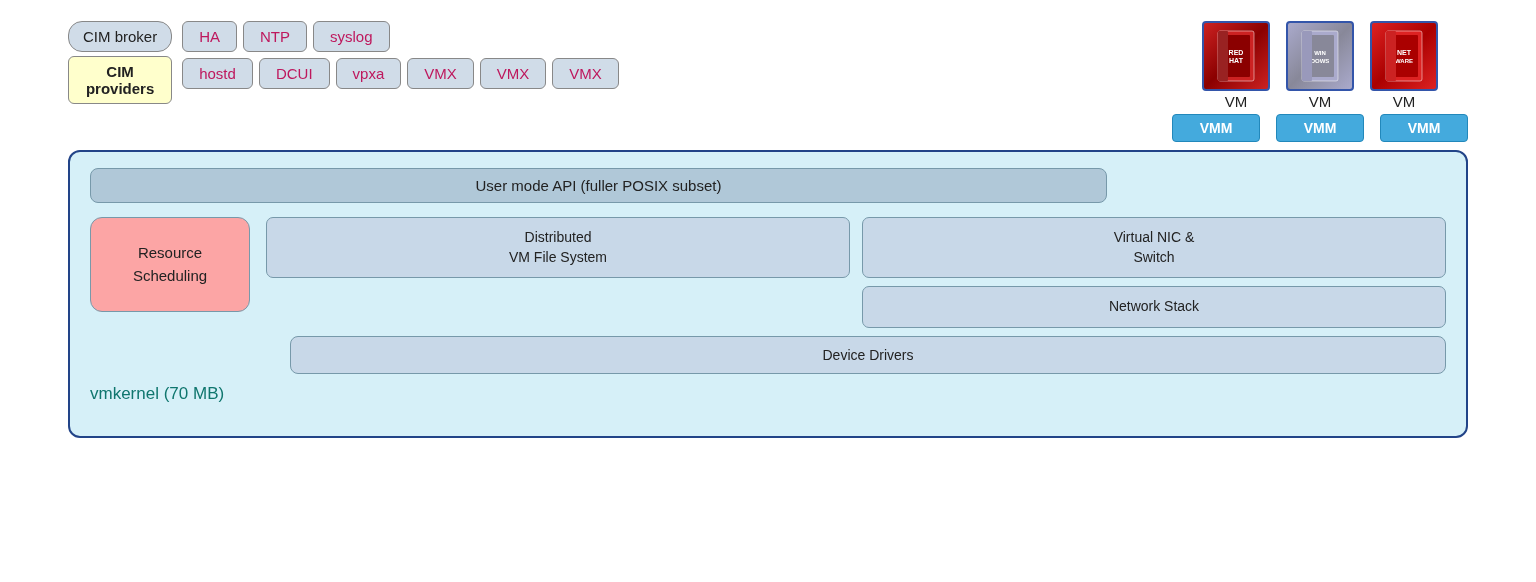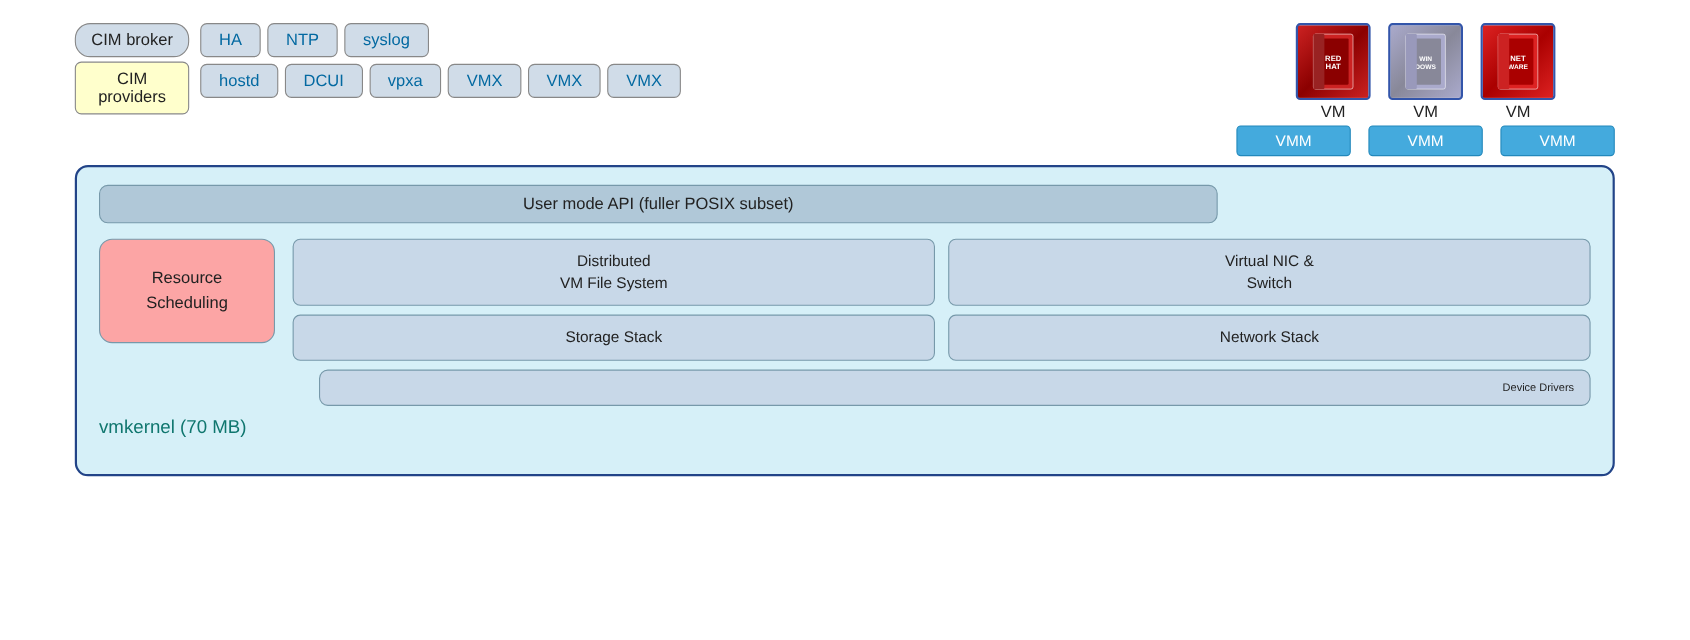--- a/index.html
+++ b/index.html
@@ -58,21 +58,21 @@
     .services-row {
       display: flex;
       gap: 6px;
     }
     .service-box {
       background: #d0dce8;
       border: 1.5px solid #888;
       border-radius: 6px;
       padding: 6px 16px;
       font-size: 15px;
-      color: #0369a1;
+      color: #be185d;
       white-space: nowrap;
     }
     .vm-group {
       display: flex;
       flex-direction: column;
       align-items: center;
       gap: 4px;
       margin-left: auto;
     }
     .vm-images-row {
@@ -116,22 +116,22 @@
       display: flex;
       gap: 16px;
     }
     .vmm-box {
       background: #44aadd;
       border: 1px solid #2288bb;
       border-radius: 4px;
       padding: 5px 18px;
       font-size: 14px;
       color: #fff;
-      font-weight: normal;
-      width: 104px;
+      font-weight: bold;
+      width: 88px;
       text-align: center;
     }
     
     .vmkernel-outer {
       border: 2.5px solid #224488;
       border-radius: 12px;
       background: #d6f0f8;
       padding: 16px 20px 20px 20px;
       position: relative;
     }
@@ -186,36 +186,36 @@
       font-size: 14px;
       color: #222;
       text-align: center;
       line-height: 1.4;
     }
     .device-drivers-box {
       background: #c8d8e8;
       border: 1.5px solid #7799aa;
       border-radius: 8px;
       padding: 10px 14px;
-      font-size: 10px;
-      color: #222;
-      text-align: right;
+      font-size: 14px;
+      color: #222;
+      text-align: center;
     }
   </style>
 </head>
 <body>
 
 <div class="diagram">
 
   <div class="top-section">
 
     <div class="cim-broker-group">
       <div class="cim-broker-box">CIM broker</div>
       <div class="cim-providers-box">
-        <span style="white-space:pre-line;">CIM
+        <span style="white-space:pre-line;font-weight:bold;">CIM
 providers</span>
       </div>
     </div>
 
     <div class="services-group">
       <div class="services-row">
         <div class="service-box">HA</div>
         <div class="service-box">NTP</div>
         <div class="service-box">syslog</div>
       </div>
@@ -286,21 +286,20 @@
       <div class="resource-scheduling-box">
         <span style="white-space:pre-line;">Resource
 Scheduling</span>
       </div>
 
       <div class="right-panels">
 
         <div class="panel-col">
           <div class="panel-box" style="white-space:pre-line;">Distributed
 VM File System</div>
-          <div class="panel-box">Storage Stack</div>
         </div>
 
         <div class="panel-col">
           <div class="panel-box" style="white-space:pre-line;">Virtual NIC &amp;
 Switch</div>
           <div class="panel-box">Network Stack</div>
         </div>
       </div>
     </div>
 

